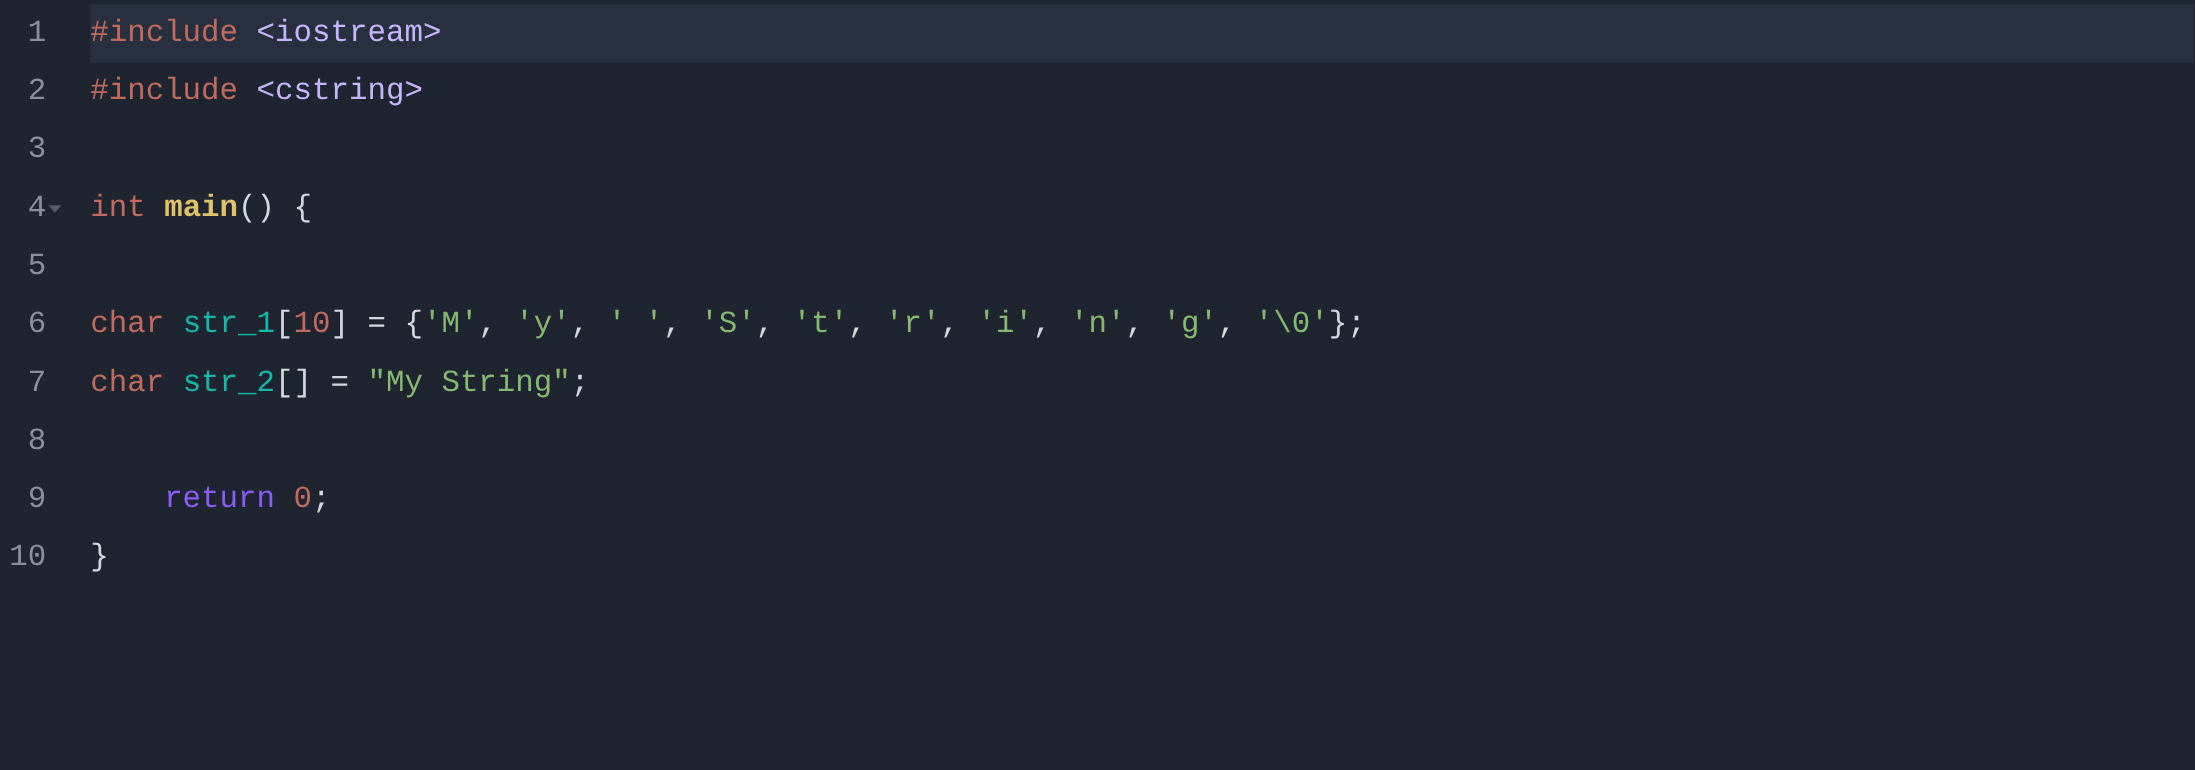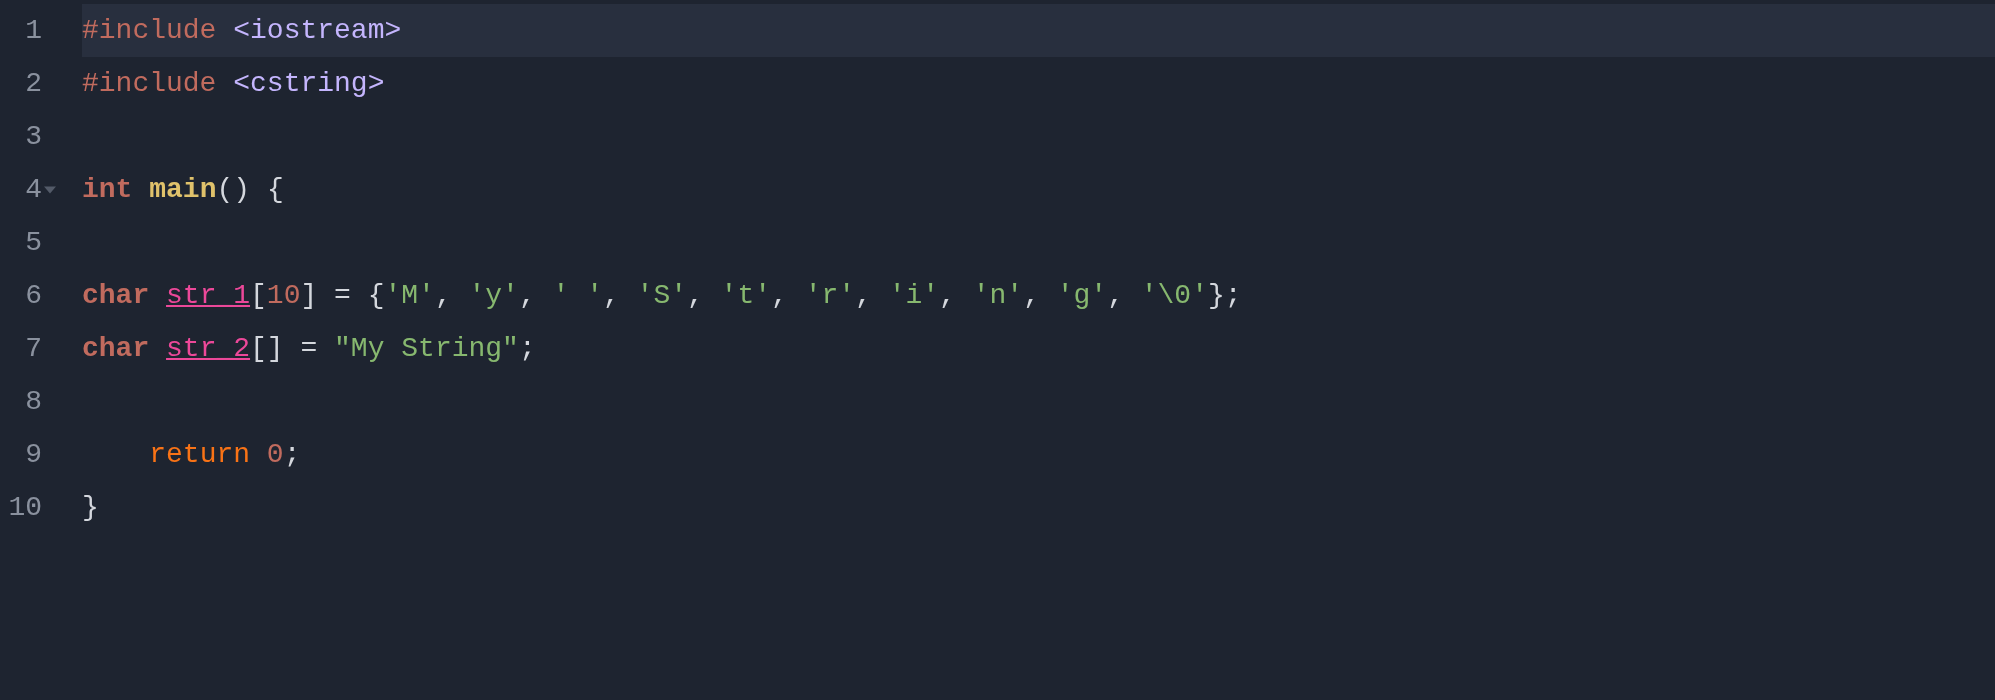--- a/index.html
+++ b/index.html
@@ -58,24 +58,24 @@
   .code-line {
     height: 53px;
     display: flex;
     align-items: flex-end;
   }
   .code-line.current {
     background: rgba(60, 70, 90, 0.35);
   }
   .tok-directive { color: #c16b5e; }
   .tok-string    { color: #c4b5fd; }
-  .tok-keyword   { color: #f97316; }
-  .tok-type      { color: #c16b5e; font-weight: bold; }
+  .tok-keyword   { color: #8b5cf6; }
+  .tok-type      { color: #c16b5e; }
   .tok-func      { color: #e0c26b; font-weight: bold; }
-  .tok-ident     { color: #ec4899; text-decoration: underline; }
+  .tok-ident     { color: #14b8a6; }
   .tok-punct     { color: #d4d7dd; }
   .tok-num       { color: #c16b5e; }
   .tok-char      { color: #87b86f; }
   .tok-brace     { color: #d4d7dd; }
 </style>
 </head>
 <body>
 
 <div class="editor">
   <div class="gutter" id="gutter">

